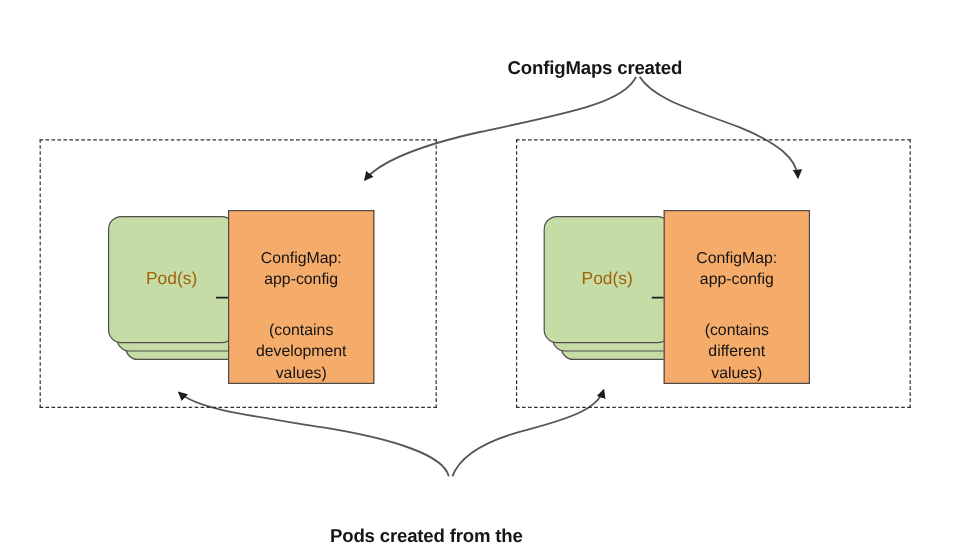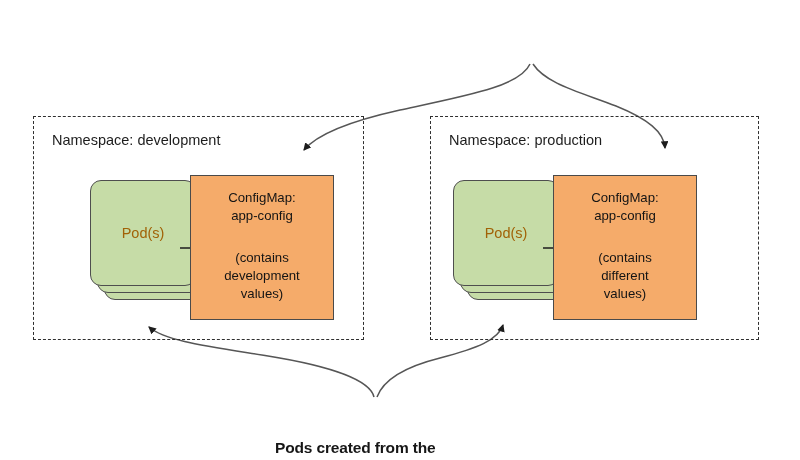--- a/index.html
+++ b/index.html
@@ -110,30 +110,30 @@
     display: flex;
     align-items: center;
     justify-content: center;
     font-size: 14.5px;
     color: #a16207;
   }
 
   
   .configmap-box {
     position: absolute;
-    width: 144px;
+    width: 122px;
     height: 145px;
     border: 1.6px solid #4a4a4a;
     background: #f5ab6a;
     box-sizing: border-box;
     display: flex;
     flex-direction: column;
     align-items: center;
     justify-content: flex-start;
-    padding-top: 13px;
+    padding-top: 30px;
     text-align: center;
   }
   #configmap-development { left: 156px; top: 58px; }
   #configmap-production  { left: 122px; top: 58px; }
 
   .cm-title {
     font-size: 13.2px;
     line-height: 18px;
     color: #141414;
   }
@@ -153,20 +153,21 @@
   }
   #inner-arrow-development { left: 146px; top: 125px; }
   #inner-arrow-production  { left: 112px; top: 125px; }
 </style>
 </head>
 <body>
 
 <div class="canvas">
 
   <div class="caption" id="caption-top">
+    <span class="caption-line">ConfigMaps created</span>
   </div>
 
   <div class="caption" id="caption-bottom">
     <span class="caption-line">Pods created from the</span>
     
   </div>
 
   <svg id="arrow-layer" viewBox="0 0 800 460">
     <defs>
       <marker id="arrowhead" viewBox="0 0 10 10" refX="8.6" refY="5" markerWidth="5.2" markerHeight="5.2" orient="auto-start-reverse">
@@ -178,21 +179,20 @@
 
     <path d="M 533 64 C 546 84, 580 92, 616 106 C 648 119, 664 132, 665 148" fill="none" stroke="#565656" stroke-width="1.5" marker-end="url(#arrowhead)"></path>
 
     <path d="M 374 397 C 370 380, 330 366, 268 356 C 206 346, 165 341, 149 327" fill="none" stroke="#565656" stroke-width="1.5" marker-end="url(#arrowhead)"></path>
 
     <path d="M 377 397 C 384 378, 408 366, 440 358 C 478 348, 498 340, 503 325" fill="none" stroke="#565656" stroke-width="1.5" marker-end="url(#arrowhead)"></path>
   </svg>
 
   <div class="namespace-panel" id="panel-development">
 
-    <div class="namespace-label">Namespace: development</div>
 
     <div class="pod-stack" id="pod-stack-development">
       <div class="pod-card back2"></div>
       <div class="pod-card back1"></div>
       <div class="pod-card front"></div>
       <div class="pod-label">Pod(s)</div>
     </div>
 
     <svg class="inner-arrow" id="inner-arrow-development" viewBox="0 0 42 12">
       <line x1="0" y1="6" x2="33" y2="6" stroke="#1d1d1d" stroke-width="1.5"></line>
@@ -207,21 +207,20 @@
       <div class="cm-sub">
         <span class="cm-line">(contains</span>
         <span class="cm-line">development</span>
         <span class="cm-line">values)</span>
       </div>
     </div>
   </div>
 
   <div class="namespace-panel" id="panel-production">
 
-    <div class="namespace-label">Namespace: production</div>
 
     <div class="pod-stack" id="pod-stack-production">
       <div class="pod-card back2"></div>
       <div class="pod-card back1"></div>
       <div class="pod-card front"></div>
       <div class="pod-label">Pod(s)</div>
     </div>
 
     <svg class="inner-arrow" id="inner-arrow-production" viewBox="0 0 42 12">
       <line x1="0" y1="6" x2="33" y2="6" stroke="#1d1d1d" stroke-width="1.5"></line>

